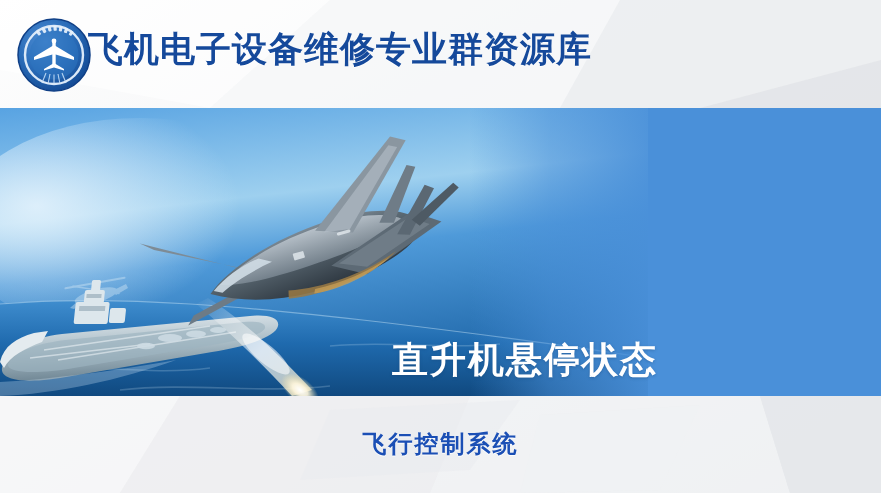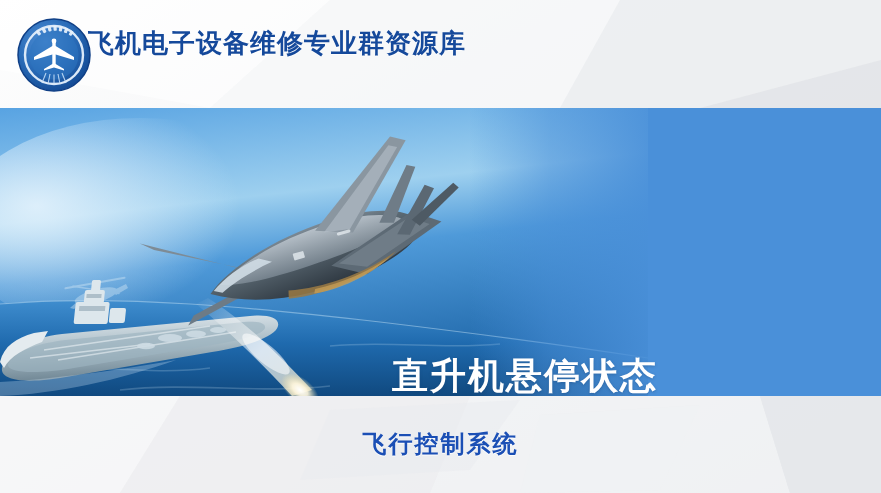--- a/index.html
+++ b/index.html
@@ -26,21 +26,21 @@
     z-index:3;
   }
   .logo-wrap {
     position:absolute; left:16px; top:17px;
     width:76px; height:76px;
   }
   .logo-wrap svg { display:block; width:76px; height:76px; }
 
   .brand-cn {
     position:absolute; left:88px; top:26px;
-    font-size:26px; font-weight:bold;
+    font-size:35px; font-weight:bold;
     letter-spacing:1px;
     color:#15499b;
     white-space:nowrap;
     text-shadow:0 1px 0 rgba(255,255,255,.7);
     font-family:"Liberation Sans","DejaVu Sans",sans-serif;
   }
   .brand-en {
     position:absolute; left:90px; top:62px;
     font-size:9.5px; font-weight:bold;
     letter-spacing:.45px;
@@ -66,21 +66,20 @@
     pointer-events:none;
   }
 
   .banner-title {
     position:absolute; left:392px; top:228px;
     font-size:36px; font-weight:bold;
     color:#ffffff; letter-spacing:2px;
     white-space:nowrap;
     text-shadow:0 1px 3px rgba(20,60,110,.35);
     z-index:4;
-    margin-top:16px;
   }
 
   
   .footer {
     position:absolute; left:0; top:396px; width:881px; height:85px;
     z-index:3;
   }
   .footer-title {
     position:absolute; left:0; top:32px; width:881px;
     text-align:center;

